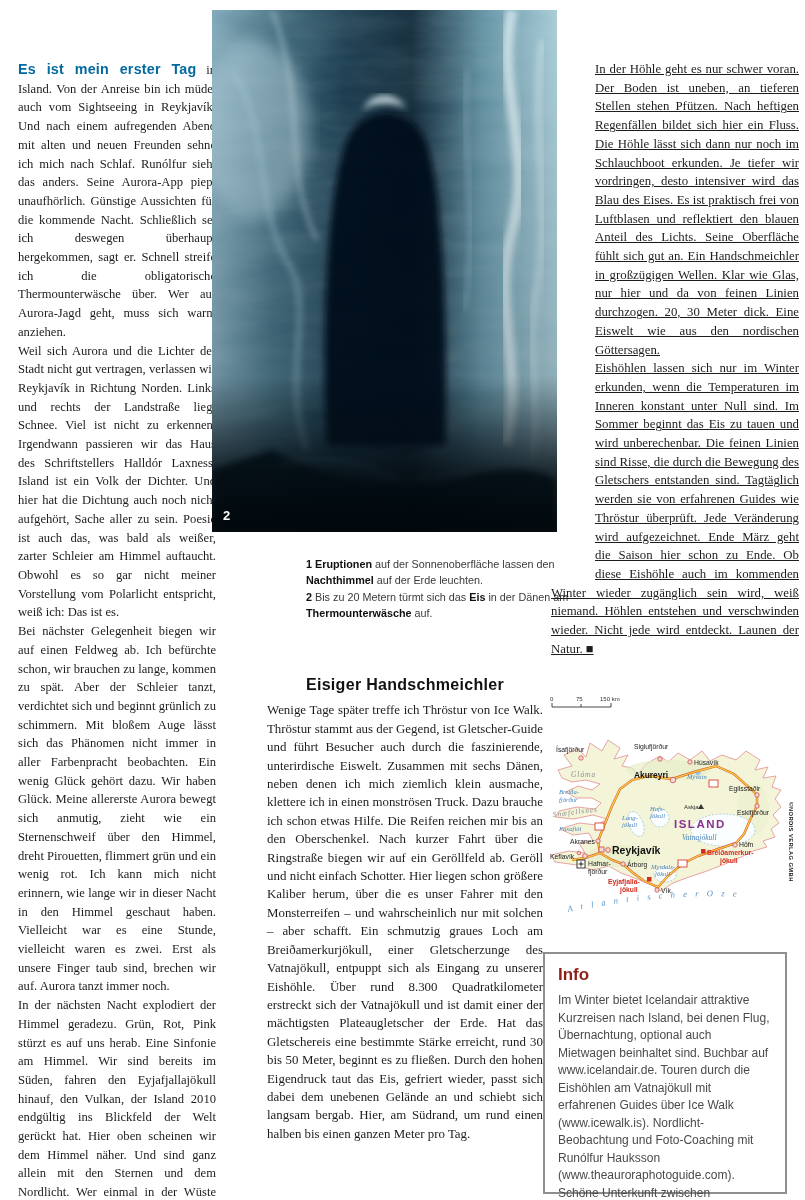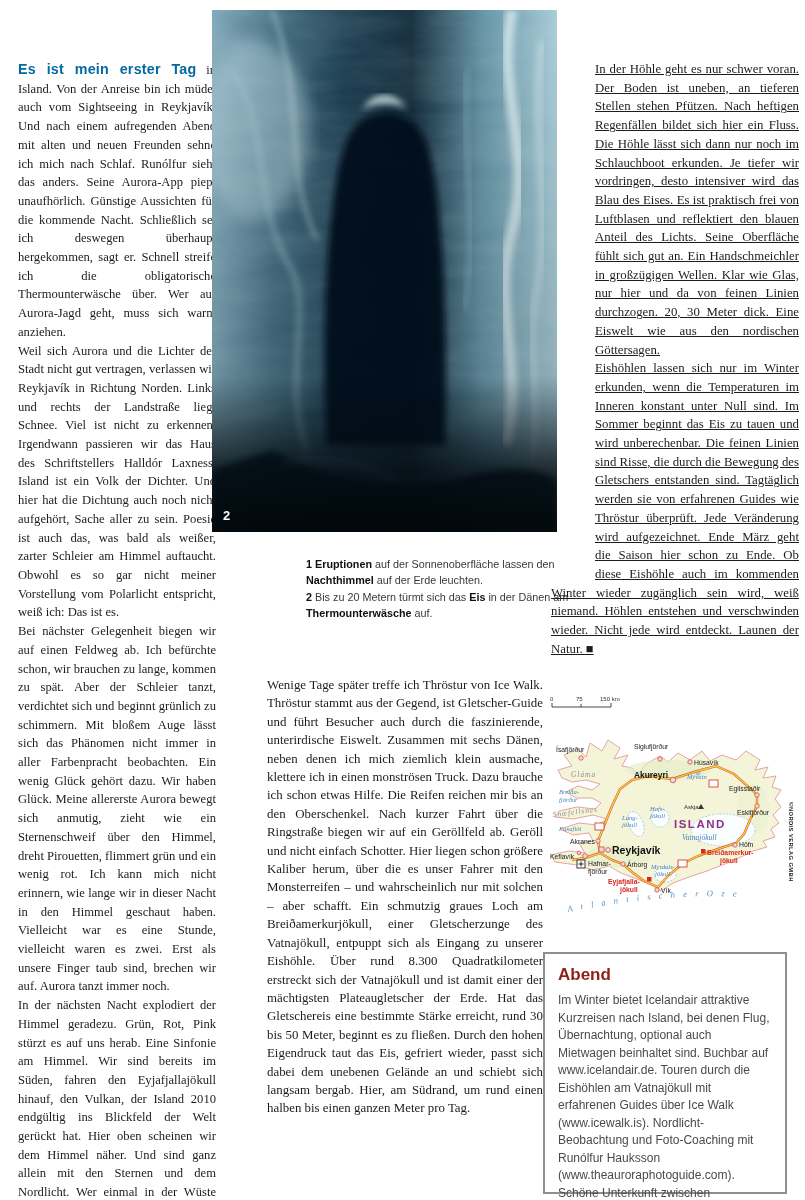--- a/index.html
+++ b/index.html
@@ -103,20 +103,21 @@
     </svg>
     <span class="photo-badge">2</span>
   </div>
 
   <div class="caption">
     <span class="b">1 Eruptionen </span><span>auf der Sonnenoberfläche lassen den </span><span class="b">Nachthimmel </span><span>auf der Erde leuchten. </span><br>
     <span class="b">2 </span><span>Bis zu 20 Metern türmt sich das </span><span class="b">Eis </span><span>in der Dänen am </span><span class="b">Thermounterwäsche </span><span>auf.</span>
   </div>
 
   <div class="col-mid body-text">
+    <h2>Eisiger Handschmeichler</h2>
     <p>Wenige Tage später treffe ich Thröstur von Ice Walk. Thröstur stammt aus der Gegend, ist Gletscher-Guide und führt Besucher auch durch die faszinierende, unterirdische Eiswelt. Zusammen mit sechs Dänen, neben denen ich mich ziemlich klein ausmache, klettere ich in einen monströsen Truck. Dazu brauche ich schon etwas Hilfe. Die Reifen reichen mir bis an den Oberschenkel. Nach kurzer Fahrt über die Ringstraße biegen wir auf ein Geröllfeld ab. Geröll und nicht einfach Schotter. Hier liegen schon größere Kaliber herum, über die es unser Fahrer mit den Monsterreifen – und wahrscheinlich nur mit solchen – aber schafft. Ein schmutzig graues Loch am Breiðamerkurjökull, einer Gletscherzunge des Vatnajökull, entpuppt sich als Eingang zu unserer Eishöhle. Über rund 8.300 Quadratkilometer erstreckt sich der Vatnajökull und ist damit einer der mächtigsten Plateaugletscher der Erde. Hat das Gletschereis eine bestimmte Stärke erreicht, rund 30 bis 50 Meter, beginnt es zu fließen. Durch den hohen Eigendruck taut das Eis, gefriert wieder, passt sich dabei dem unebenen Gelände an und schiebt sich langsam bergab. Hier, am Südrand, um rund einen halben bis einen ganzen Meter pro Tag.</p>
   </div>
 
   <div class="col-right body-text">
     <div class="wrap-spacer"></div>
     <p>In der Höhle geht es nur schwer voran. Der Boden ist uneben, an tieferen Stellen stehen Pfützen. Nach heftigen Regenfällen bildet sich hier ein Fluss. Die Höhle lässt sich dann nur noch im Schlauchboot erkunden. Je tiefer wir vordringen, desto intensiver wird das Blau des Eises. Es ist praktisch frei von Luftblasen und reflektiert den blauen Anteil des Lichts. Seine Oberfläche fühlt sich gut an. Ein Handschmeichler in großzügigen Wellen. Klar wie Glas, nur hier und da von feinen Linien durchzogen. 20, 30 Meter dick. Eine Eiswelt wie aus den nordischen Göttersagen.</p>
     <p>Eishöhlen lassen sich nur im Winter erkunden, wenn die Temperaturen im Inneren konstant unter Null sind. Im Sommer beginnt das Eis zu tauen und wird unberechenbar. Die feinen Linien sind Risse, die durch die Bewegung des Gletschers entstanden sind. Tagtäglich werden sie von erfahrenen Guides wie Thröstur überprüft. Jede Veränderung wird aufgezeichnet. Ende März geht die Saison hier schon zu Ende. Ob diese Eishöhle auch im kommenden Winter wieder zugänglich sein wird, weiß niemand. Höhlen entstehen und verschwinden wieder. Nicht jede wird entdeckt. Launen der Natur. ■</p>
   </div>
 
   <div class="map">
@@ -219,17 +220,17 @@
         <text class="m-red" x="72" y="198">jökull</text>
         <text class="m-town" x="113" y="199">Vík</text>
         <path id="oceanPath" d="M20,218 Q110,199 198,203" fill="none"></path>
         <text class="m-ocean"><textPath href="#oceanPath">A t l a n t i s c h e r   O z e a n</textPath></text>
         <text class="m-copy" transform="translate(241,148) rotate(90)" text-anchor="middle">©NORDIS VERLAG GMBH</text>
       </g>
     </svg>
   </div>
 
   <div class="infobox">
-    <h3>Abend</h3>
+    <h3>Info</h3>
     <p>Im Winter bietet Icelandair attraktive Kurzreisen nach Island, bei denen Flug, Übernachtung, optional auch Mietwagen beinhaltet sind. Buchbar auf www.icelandair.de. Touren durch die Eishöhlen am Vatnajökull mit erfahrenen Guides über Ice Walk (www.icewalk.is). Nordlicht-Beobachtung und Foto-Coaching mit Runólfur Hauksson (www.theauroraphotoguide.com). Schöne Unterkunft zwischen Jökulsárlón und Höfn: Gästehaus Nýpugarðar (www.glacierview.is).</p>
   </div>
 
 </div>
 
 </body></html>

